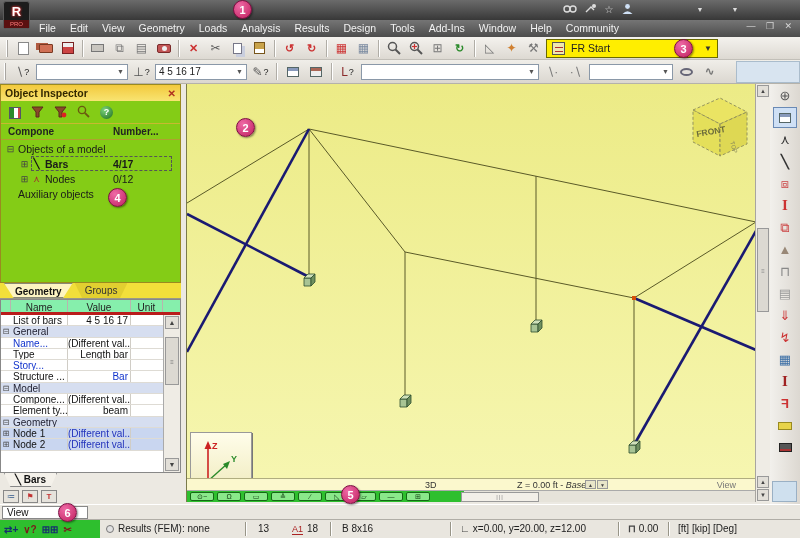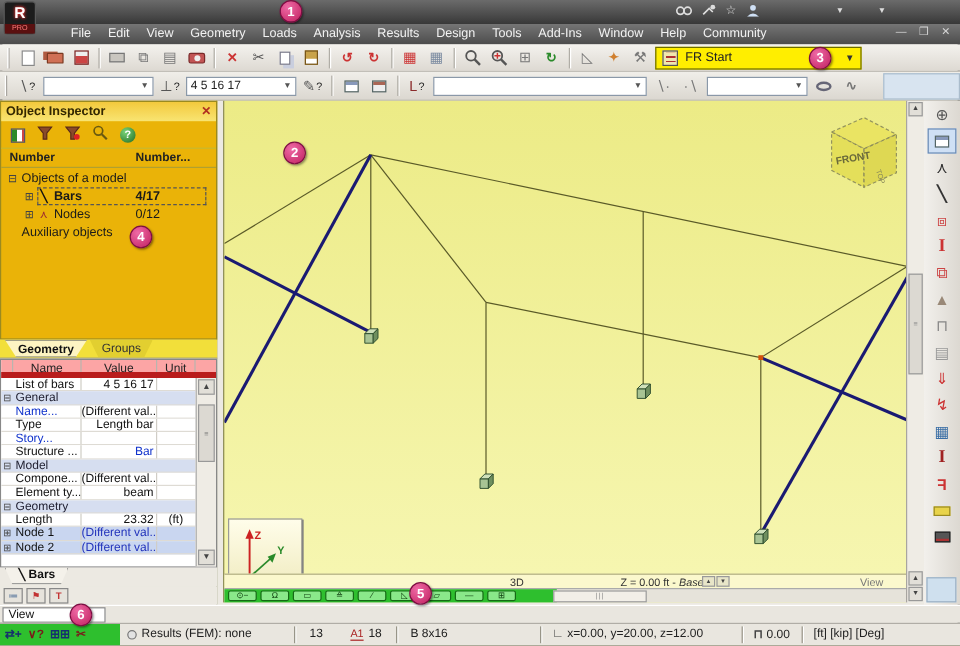--- a/index.html
+++ b/index.html
@@ -14,21 +14,21 @@
 .logocaret{left:32px;top:6px;color:#ccc;font-size:7px}
 .titlestrip{left:34px;top:2px;width:376px;height:16px;background:linear-gradient(#efe13a,#d8c92e);display:flex;align-items:center;white-space:nowrap;overflow:hidden}
 .apptitle{font-size:9.5px;letter-spacing:-.3px;color:#3c3000;padding-left:6px}
 .projtitle{font-size:9.5px;letter-spacing:-.3px;color:#3c3000;padding-left:24px}
 .searchbox{left:418px;top:3px;width:140px;height:14px;background:#fff;border:1px solid #777;border-radius:7px;font-size:9.5px;font-style:italic;color:#888;line-height:12px;padding-left:8px;white-space:nowrap;overflow:hidden}
 .tico16{top:3px;width:16px;height:14px;color:#ddd;font-size:10px;text-align:center;line-height:14px}
 .username{left:632px;top:4px;color:#eee;font-size:10px}
 .helpcirc{left:712px;top:3px;width:13px;height:13px;border-radius:50%;border:1px solid #bbb;color:#ddd;font-size:9px;text-align:center;line-height:12px}
 .wbtn{top:2px;width:17px;height:15px;color:#eee;font-size:10px;text-align:center;line-height:15px}
 
-.menubar{left:0;top:20px;width:800px;height:17px;background:linear-gradient(#757575,#4c4c4c);display:flex;align-items:center;padding-left:52px}
+.menubar{left:0;top:20px;width:800px;height:17px;background:linear-gradient(#757575,#4c4c4c);display:flex;align-items:center;padding-left:32px}
 .mitem{color:#f2f2f2;font-size:10.5px;padding:0 7px;line-height:17px}
 .mdibtns{right:4px;top:21px;color:#d5d5d5;font-size:9px;letter-spacing:4px}
 
 .toolbar1{left:0;top:37px;width:800px;height:23px;background:linear-gradient(#f4f2ee,#ddd9d2);border-bottom:1px solid #c2bfb8;display:flex;align-items:center;gap:3px;padding-left:6px}
 .toolbar2{left:0;top:60px;width:800px;height:24px;background:linear-gradient(#f0eee9,#dbd7d0);border-bottom:1px solid #b5b2aa;display:flex;align-items:center;gap:4px;padding-left:4px}
 .tb{width:19px;height:18px;display:flex;align-items:center;justify-content:center;font-size:12px;color:#555;flex:none}
 .sep{width:1px;height:17px;background:#b0ada6;box-shadow:1px 0 0 #fff;margin:0 2px;flex:none}
 .grip{width:2px;height:17px;border-left:1px solid #fff;border-right:1px solid #a8a5a0;margin-right:3px;flex:none}
 .sh-page{width:11px;height:13px;background:#fff;border:1px solid #888}
 .sh-folder{width:14px;height:9px;background:#d07055;border:1px solid #7a3a22;border-radius:1px;box-shadow:-4px -2px 0 -1px #b05a40}
@@ -45,21 +45,21 @@
 .combo{height:16px;background:#fff;border:1px solid #8a98a8;display:flex;align-items:center;font-size:10px;color:#222;padding:0 3px;position:relative;flex:none}
 .combo .caret{margin-left:auto;color:#555;font-size:7px;padding-left:4px}
 .frcombo{width:172px;height:19px;background:#ffee00;border:1px solid #6a6a00;display:flex;align-items:center;gap:6px;font-size:10.5px;color:#222;padding:0 5px;flex:none}
 .frcombo .caret{margin-left:auto;color:#333;font-size:8px}
 .red{color:#cc3333}.blueic{color:#7a8aa0}.greenic{color:#2a8a2a}.grayic{color:#777}
 .tbtxt{font-size:11px;font-weight:bold}
 .tbq{font-size:9px;color:#222;margin-left:1px}
 .tb2pale{position:absolute;right:0;top:61px;width:64px;height:22px;background:#d8e4f0;border:1px solid #aabccc}
 
 .leftpanel{left:0;top:84px;width:181px;height:420px;background:#ece9e2;border-right:1px solid #7a7a52}
-.oi{position:absolute;left:0;top:0;width:181px;height:199px;background:#eab308;border:1px solid #9a8a20}
+.oi{position:absolute;left:0;top:0;width:181px;height:199px;background:#84cc16;border:1px solid #9a8a20}
 .oititle{position:absolute;left:0;top:0;width:179px;height:16px;background:linear-gradient(#f3c93c,#f8e472);display:flex;align-items:center;padding:0 4px}
 .oititle .t{font-size:10.5px;font-weight:bold;color:#332800}
 .oiclose{margin-left:auto;color:#b03020;font-size:10px;font-weight:bold}
 .oiicons{position:absolute;left:0;top:17px;width:179px;height:22px;display:flex;align-items:center;gap:10px;padding-left:8px;border-bottom:1px solid #c8b830}
 .insp-grid{width:12px;height:12px;border:1px solid #556;background:linear-gradient(90deg,#2a8a2a 0 4px,#fff 4px 8px,#cc4444 8px)}
 .insp-help{width:13px;height:13px;border-radius:50%;background:radial-gradient(circle at 35% 30%,#7ad47a,#1f6a1f);color:#fff;font-size:9px;font-weight:bold;text-align:center;line-height:13px}
 .oihead{position:absolute;left:0;top:40px;width:179px;height:15px;border-bottom:1px solid #b0a030;font-size:10px;font-weight:bold;color:#222}
 .oihead .c1{position:absolute;left:7px;top:1px}
 .oihead .c2{position:absolute;left:112px;top:1px}
 .oitree{position:absolute;left:0;top:56px;width:179px}
@@ -70,21 +70,21 @@
 .tico.node{color:#a03030;font-size:9px}
 .tlab{padding-left:2px}
 .tcount{position:absolute;left:112px}
 .tsel .tlab,.tsel .tcount{font-weight:bold}
 .tsel:after{content:"";position:absolute;left:30px;right:8px;top:0;bottom:0;border:1px dashed #555}
 .geotabs{position:absolute;left:0;top:199px;width:181px;height:16px;background:#f2df3a;border-bottom:1px solid #998;display:flex;align-items:flex-end;padding-left:4px;gap:2px}
 .gtab{height:15px;padding:0 10px;font-size:10px;line-height:15px;clip-path:polygon(0 0,100% 0,86% 100%,14% 100%);background:#e2cf30;color:#333}
 .gtab.active{background:#fdf4c2;font-weight:bold;border:1px solid #887;color:#111}
 
 .propgrid{position:absolute;left:0;top:215px;width:181px;height:174px;background:#fff;border:1px solid #888;font-size:10px}
-.pghead{display:flex;height:15px;background:#fca5a5;border-bottom:5px solid #b91c1c}
+.pghead{display:flex;height:15px;background:#86efac;border-bottom:3px solid #b91c1c}
 .pghead span{border-right:1px solid #b8b5ae;text-align:center;line-height:15px;color:#222}
 .ph0{width:10px}.ph1{width:57px}.ph2{width:63px}.ph3{width:32px}
 .pgbody{position:absolute;left:0;top:15px;width:162px;bottom:0;overflow:hidden}
 .prow{display:flex;height:11.3px;border-bottom:1px solid #dedbd4;align-items:center;background:#fff}
 .prow span{display:block;height:100%;line-height:11px;overflow:hidden;white-space:nowrap}
 .pexp{width:10px;font-size:8px;color:#444;text-align:center}
 .pname{width:57px;border-right:1px solid #d0cdc6;padding-left:2px;color:#111}
 .pval{width:63px;border-right:1px solid #d0cdc6;text-align:right;padding-right:2px;color:#111}
 .punit{width:31px;text-align:center;color:#111}
 .psec{background:#d6def0}
@@ -322,21 +322,21 @@
               <path d="M1,1 H12 L8,6 V11 H5 V6 Z" fill="#8a4a2a" stroke="#5a2a1a"></path>
               <circle cx="10" cy="9" r="2.4" fill="#d22"></circle>
             </svg></span>
         <span><svg width="13" height="13">
               <circle cx="5" cy="5" r="3.6" fill="none" stroke="#6a5a10" stroke-width="1.4"></circle>
               <line x1="7.8" y1="7.8" x2="12" y2="12" stroke="#6a5a10" stroke-width="1.8"></line>
             </svg></span>
         <span class="insp-help">?</span>
       </div>
       <div class="oihead">
-        <span class="c1">Number</span>
+        <span class="c1">Compone</span>
         <span class="c2">Number...</span>
       </div>
       <div class="oitree">
           <div class="trow" style="padding-left: 4px;">
             <span class="texp">⊟</span>
             <span class="tlab">Objects of a model</span>
           </div>
           <div class="trow tsel" style="padding-left: 18px;">
             <span class="texp">⊞</span>
             <span class="tico bar">╲</span>
@@ -413,26 +413,20 @@
           </div>
           <div class="prow">
             <span class="pexp"></span>
             <span class="pname">Element ty...</span>
             <span class="pval">beam</span>
             <span class="punit"></span>
           </div>
           <div class="prow psec">
             <span class="pexp">⊟</span>
             <span class="pname">Geometry</span>
-          </div>
-          <div class="prow">
-            <span class="pexp"></span>
-            <span class="pname">Length</span>
-            <span class="pval">23.32</span>
-            <span class="punit">(ft)</span>
           </div>
           <div class="prow sel">
             <span class="pexp">⊞</span>
             <span class="pname">Node 1</span>
             <span class="pval">(Different val...</span>
             <span class="punit"></span>
           </div>
           <div class="prow sel">
             <span class="pexp">⊞</span>
             <span class="pname">Node 2</span>

